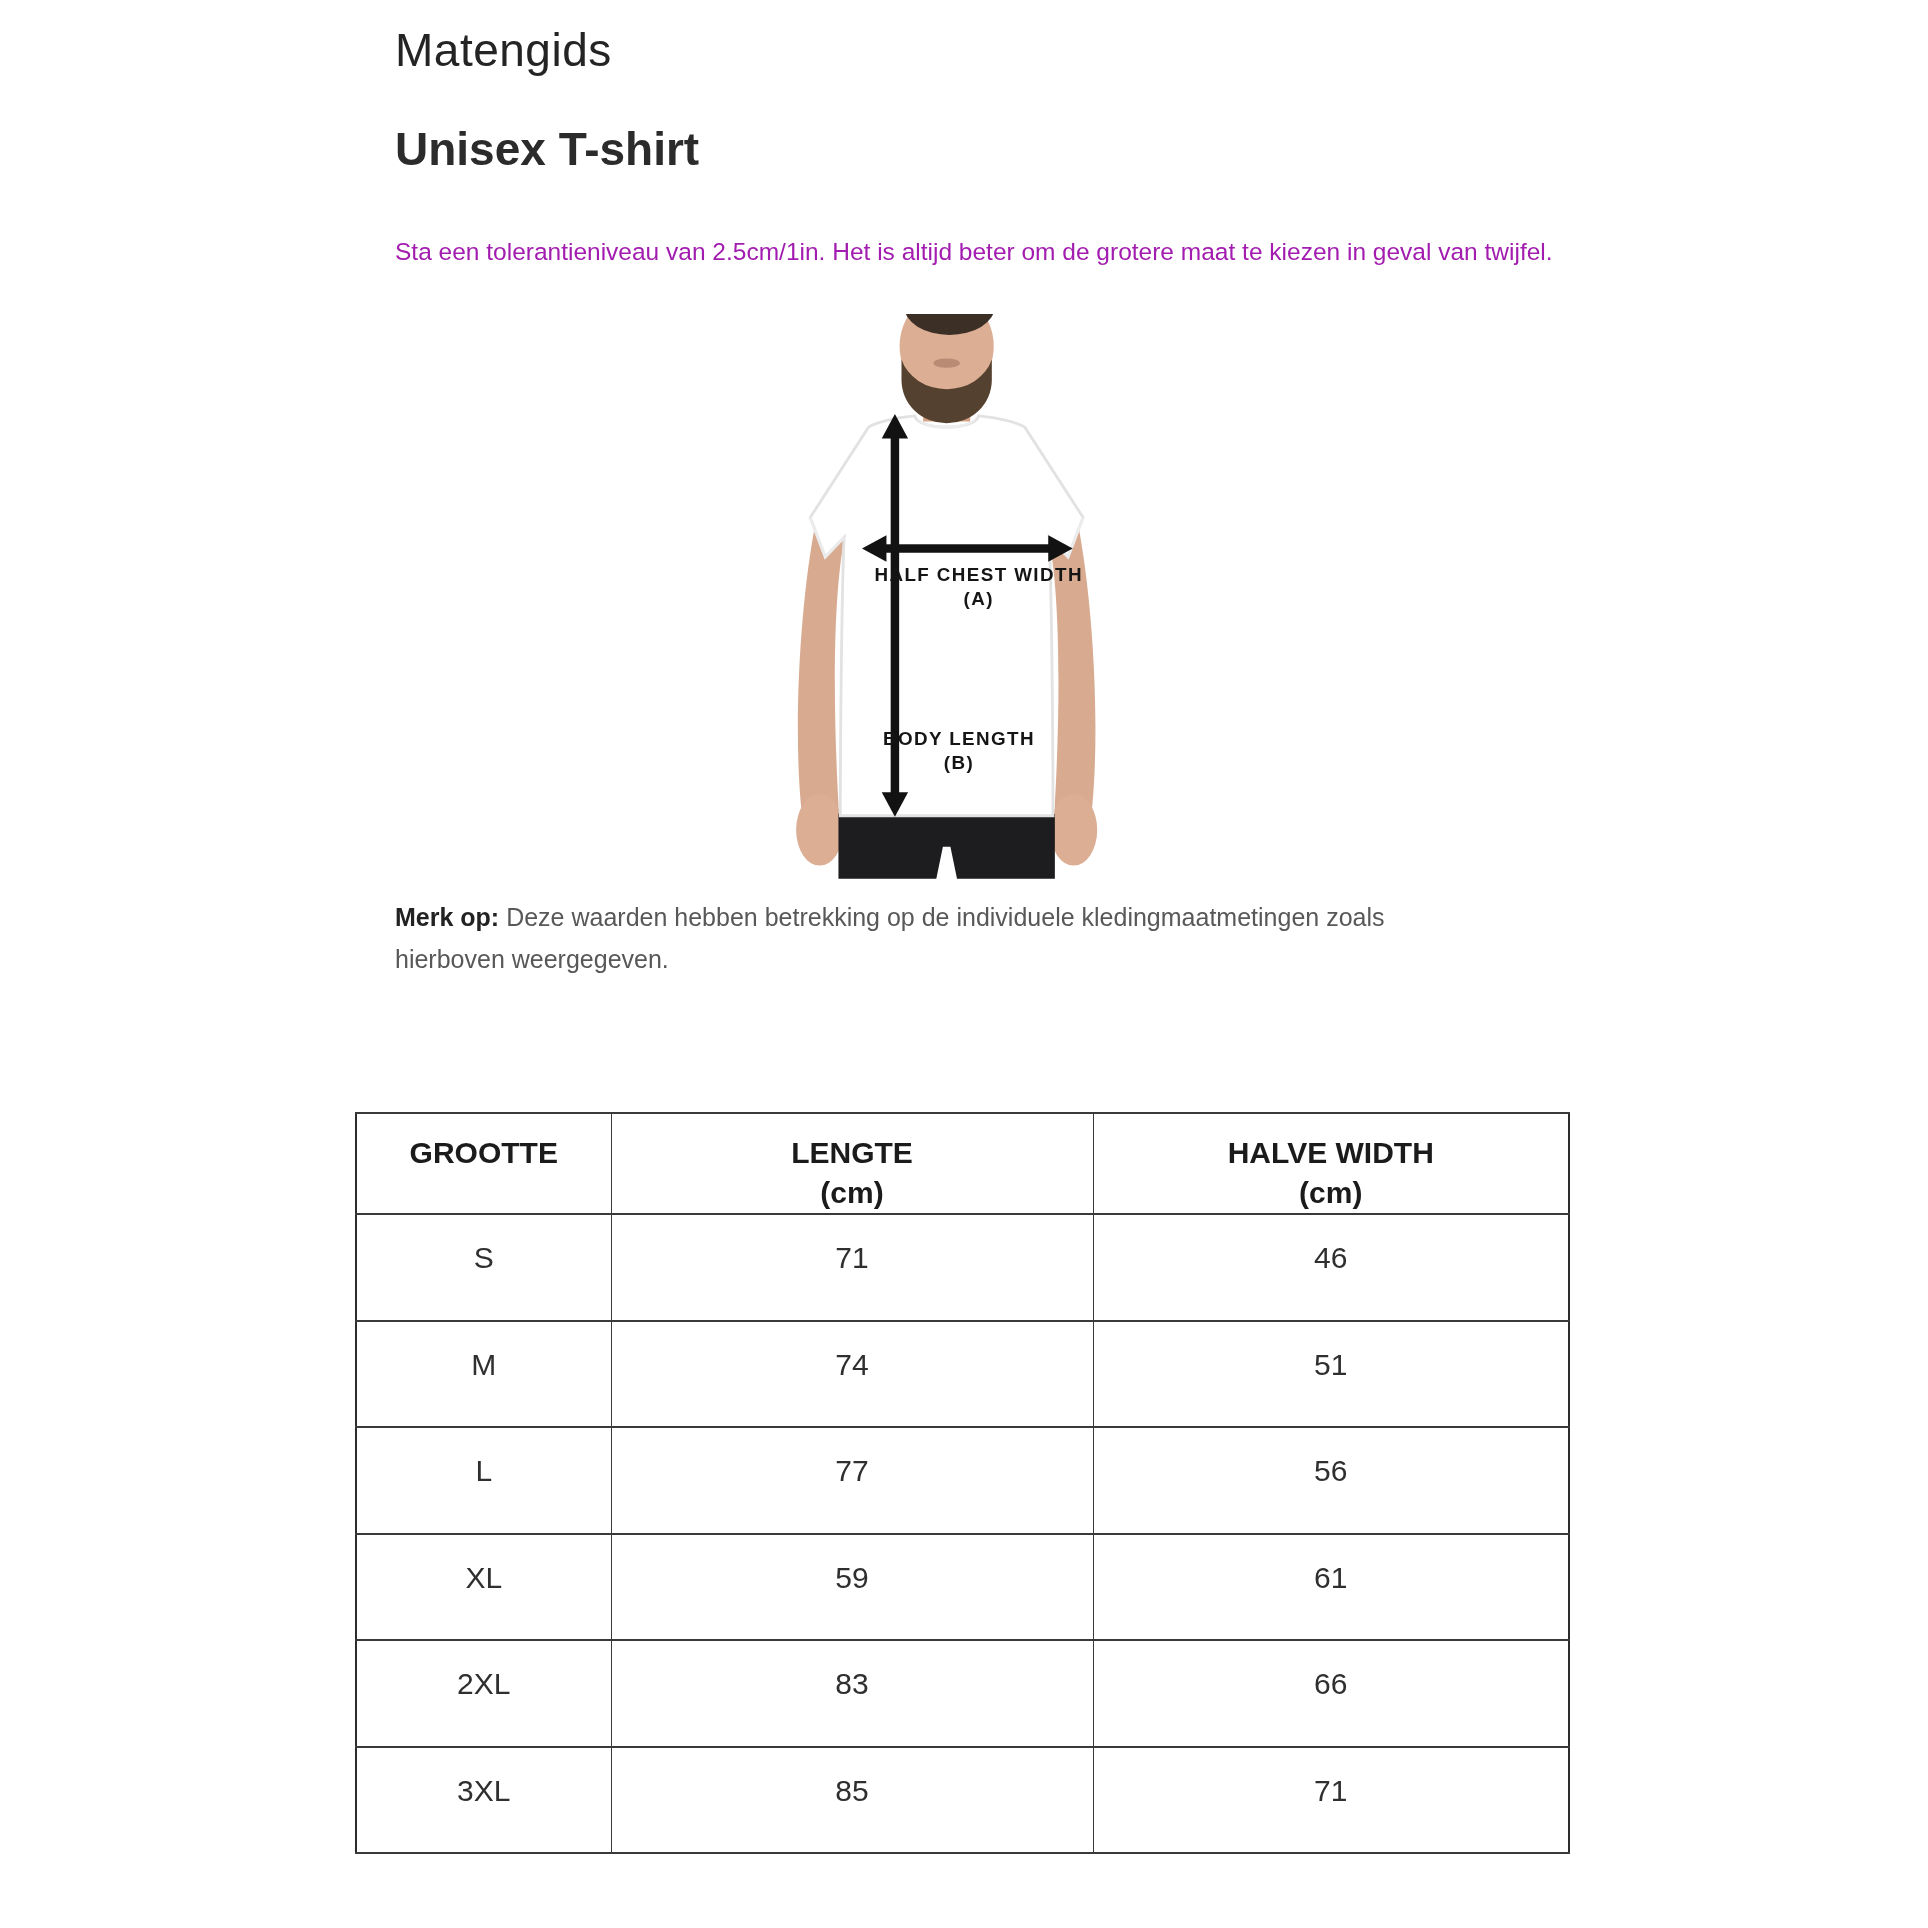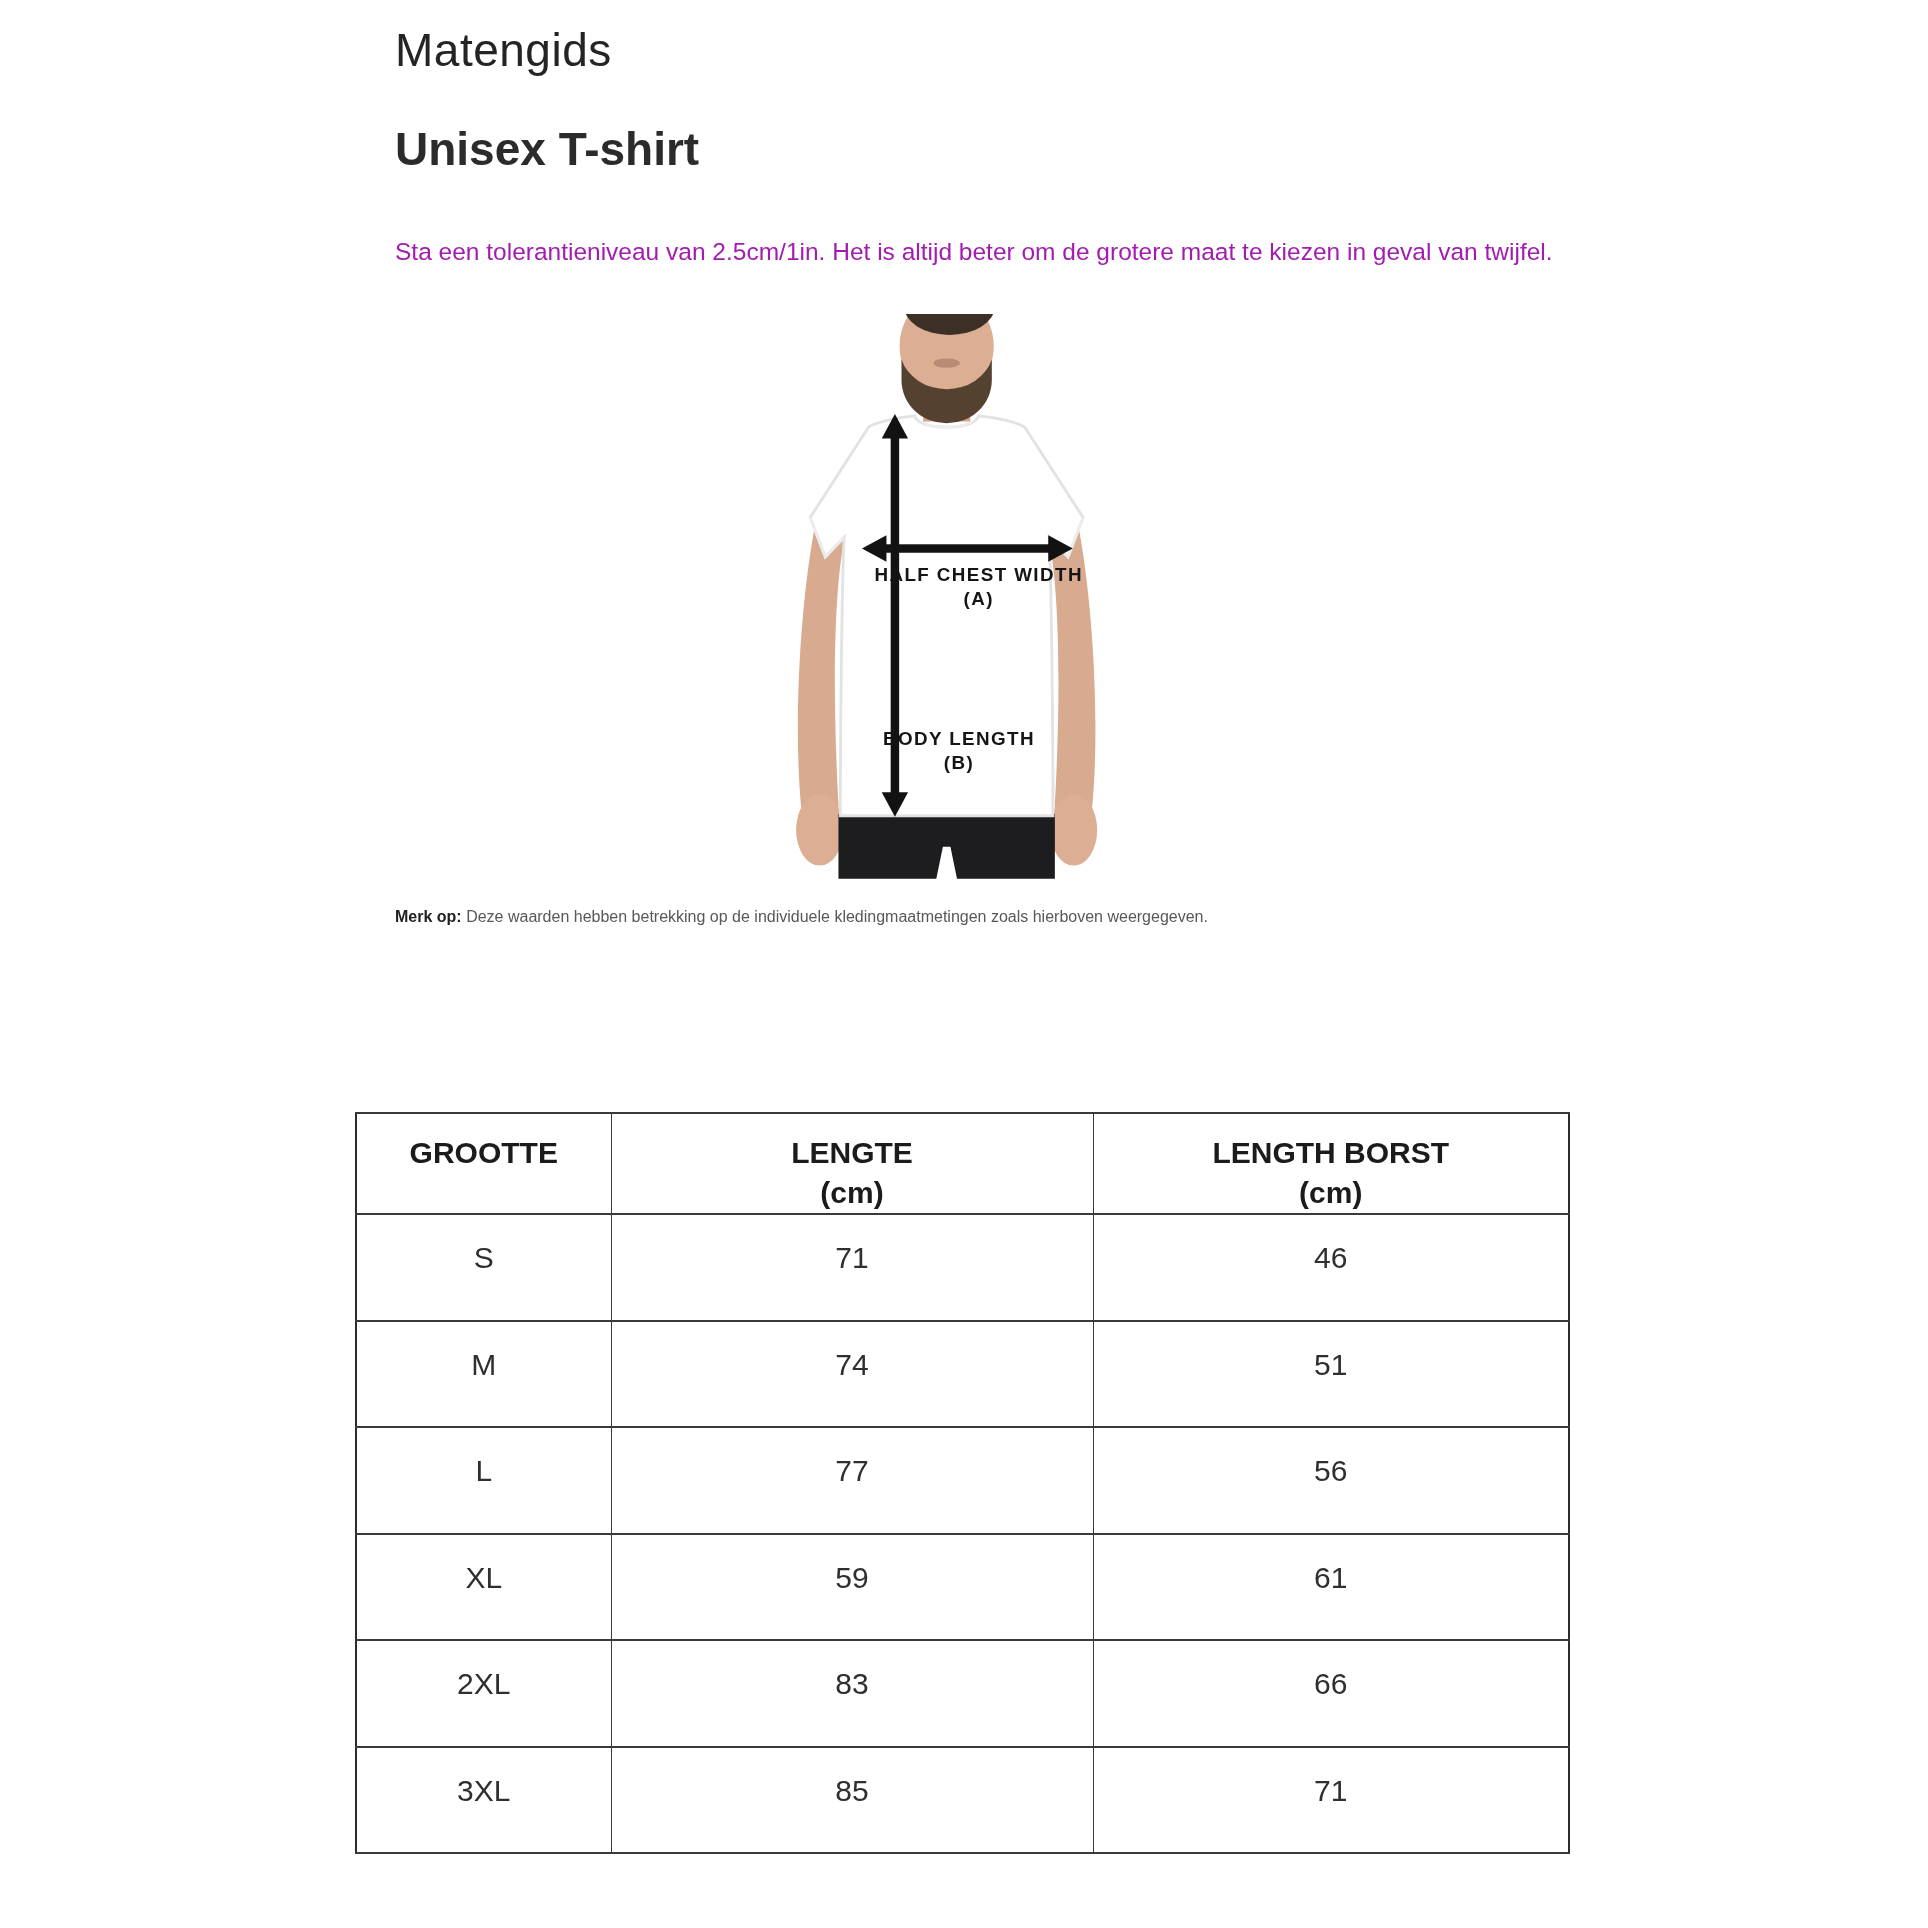--- a/index.html
+++ b/index.html
@@ -21,21 +21,21 @@
   }
   .intro {
     position:absolute; left:395px; top:232px; width:1196px;
     font-size:24.5px; line-height:40px; color:#a21caf; font-weight:400;
   }
   .figure-wrap {
     position:absolute; left:782px; top:314px; width:414px; height:565px;
   }
   .note {
     position:absolute; left:395px; top:896px; width:1106px;
-    font-size:16px; line-height:42px; color:#585858;
+    font-size:25px; line-height:42px; color:#585858;
   }
   .note .note-label { font-weight:700; color:#222222; }
   table.size-table {
     position:absolute; left:355px; top:1085px;
     width:1214px; height:742px;
     border-collapse:collapse; table-layout:fixed;
     background:#ffffff;
   }
   table.size-table th, table.size-table td {
     border:1.9px solid #3a3a3a;
@@ -132,21 +132,21 @@
     <tr>
       <th>
         <span>GROOTTE</span>
         <span class="hdr-unit"></span>
       </th>
       <th>
         <span>LENGTE</span>
         <span class="hdr-unit">(cm)</span>
       </th>
       <th>
-        <span>LENGTH BORST</span>
+        <span>HALVE WIDTH</span>
         <span class="hdr-unit">(cm)</span>
       </th>
     </tr>
   </thead>
   <tbody>
     <tr>
       <td>S</td>
       <td>71</td>
       <td>46</td>
     </tr>

